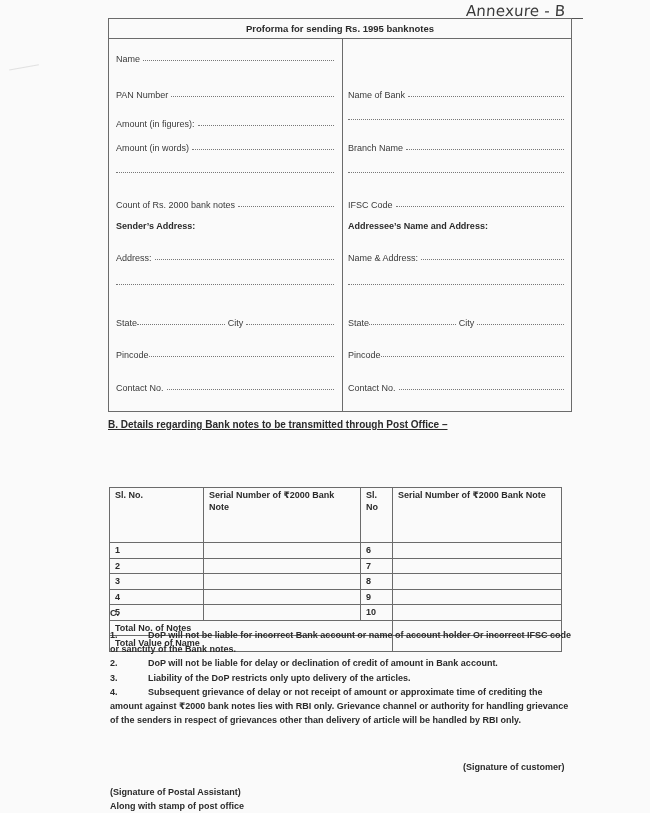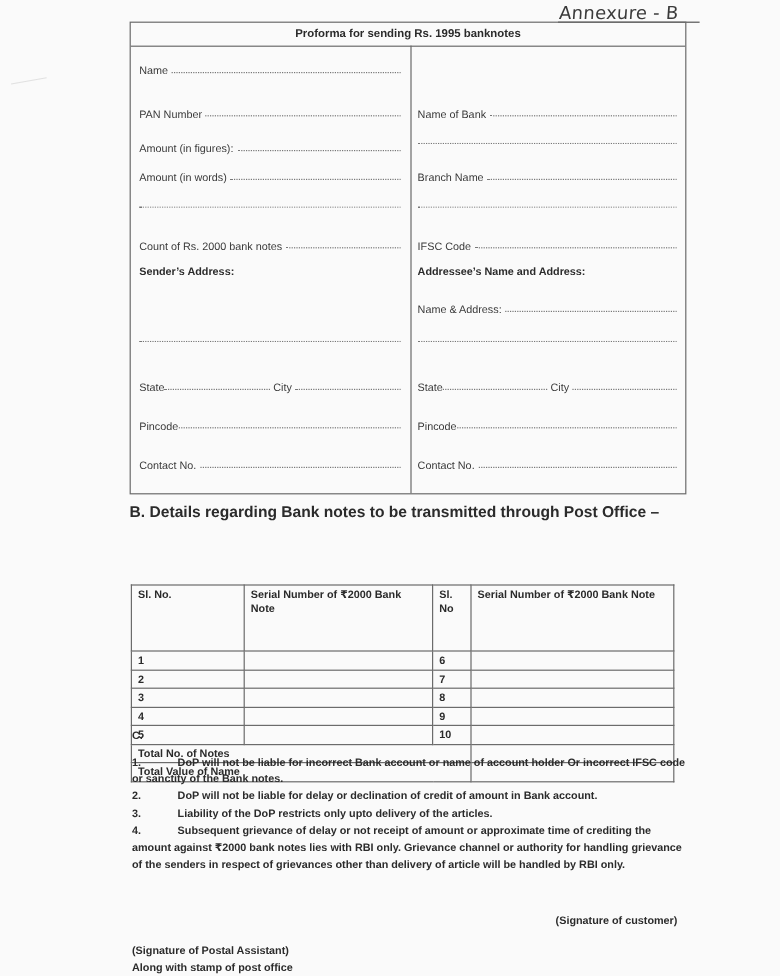--- a/index.html
+++ b/index.html
@@ -41,21 +41,21 @@
   .field .dots {
     flex: 1; margin-left: 3px; border-bottom: 1px dotted #777; height: 1px; transform: translateY(-1px);
   }
   .field.bold .lbl { font-weight: bold; color:#2b2b2b; }
   .field .mid { flex:none; margin-left:3px; }
   .left { left: 7px; width: 218px; }
   .right { left: 239px; width: 216px; }
 
   
   .secB-title {
-    position: absolute; left: 108px; top: 419px; font-size: 13px; font-weight: bold; color: #2b2b2b;
+    position: absolute; left: 108px; top: 419px; font-size: 10px; font-weight: bold; color: #2b2b2b; text-decoration: underline;
   }
   .tableB {
     position: absolute; left: 109px; top: 441px; width: 453px;
     border-collapse: collapse; font-size: 9px; color: #2b2b2b; margin-top: 46px;
   }
   .tableB td, .tableB th {
     border: 1px solid #6b6b6b; padding: 1px 5px; vertical-align: top; text-align: left;
     font-weight: bold; height: 12.5px; line-height: 12px;
   }
   .tableB th { height: 52px; }
@@ -104,20 +104,24 @@
   <div class="field left" style="top:153px">
     <span class="dots" style="margin-left:0"></span>
   </div>
   <div class="field left" style="top:181px">
     <span class="lbl">Count of Rs. 2000 bank notes</span>
       <span class="dots"></span>
   </div>
   <div class="field left bold" style="top:202px">
     <span class="lbl">Sender’s Address:</span>
   </div>
+  <div class="field left" style="top:234px">
+    <span class="lbl">Address:</span>
+      <span class="dots"></span>
+  </div>
   <div class="field left" style="top:265px">
     <span class="dots" style="margin-left:0"></span>
   </div>
   <div class="field left" style="top:299px">
     <span class="lbl">State</span>
       <span class="dots" style="margin-left:0"></span>
       <span class="mid">City</span>
       <span class="dots"></span>
   </div>
   <div class="field left" style="top:331px">

